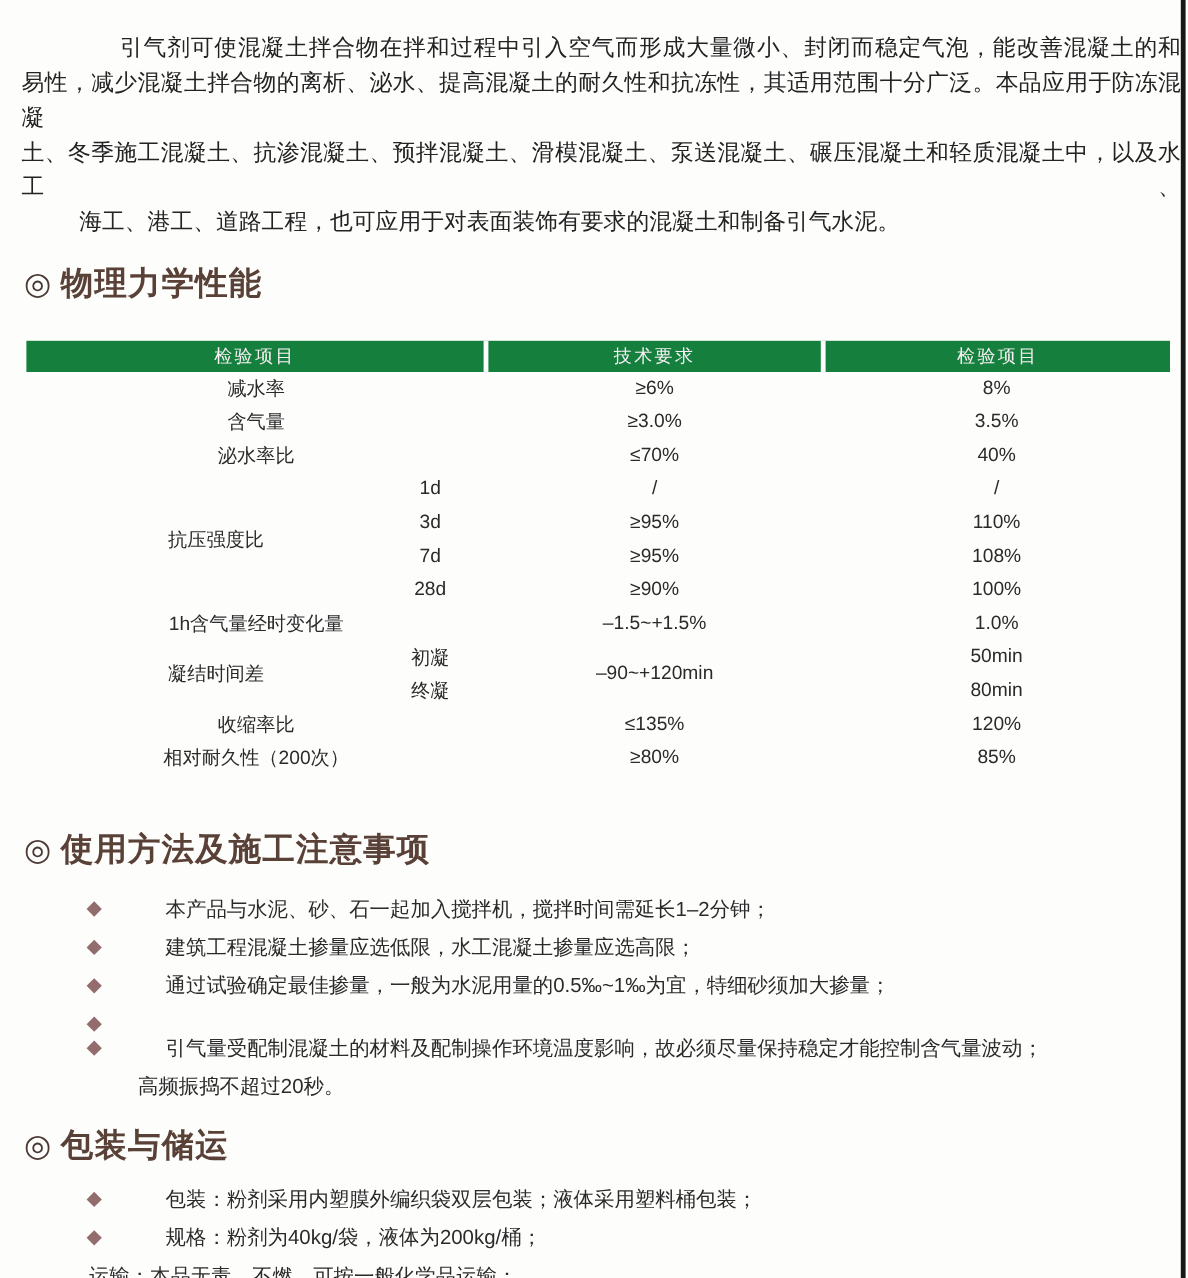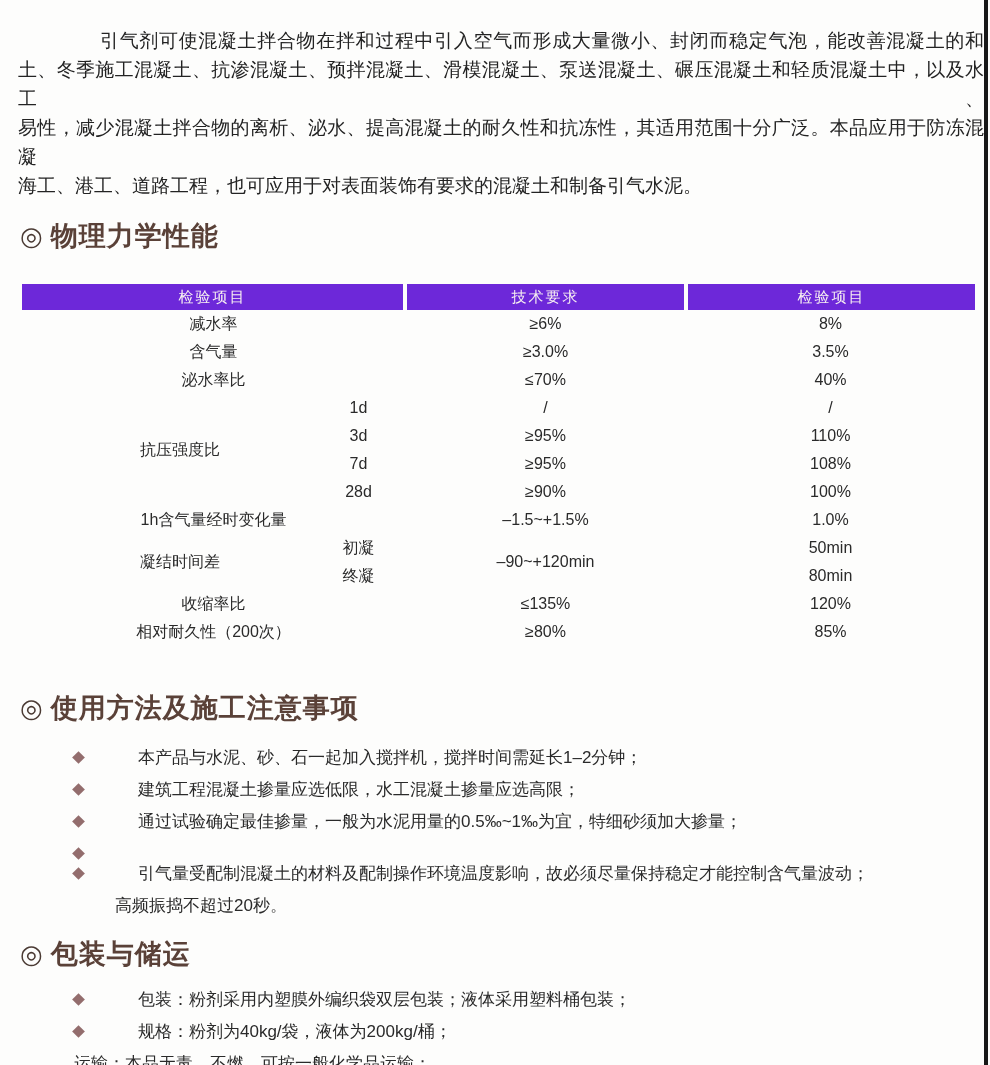--- a/index.html
+++ b/index.html
@@ -25,21 +25,21 @@
     margin:26px 6px 0 18px;
     width:966px;
     font-size:19px;
     line-height:29px;
     text-align:justify;
     text-justify:inter-ideograph;
     color:#232323;
   }
   .intro .jline{text-align:justify;text-align-last:justify;}
   .intro .first{text-indent:82px;}
-  .intro .last{text-align:left;text-align-last:left;}
+  .intro .last{text-align:left;text-align-last:left;margin-left:48px;}
   
   .sec-heading{
     margin:0 0 0 20px;
     font-size:27px;
     font-weight:bold;
     letter-spacing:1px;
     color:#5a4138;
     line-height:32px;
     display:flex;align-items:center;
   }
@@ -51,21 +51,21 @@
   .h-packaging{margin-top:16px;}
   
   table.props{
     margin:32px 0 0 22px;
     border-collapse:collapse;
     table-layout:fixed;
     width:953px;
     font-size:16px;
   }
   table.props th{
-    background:#6d28d9;
+    background:#15803d;
     color:#f7eff1;
     font-weight:normal;
     font-size:15px;
     height:24px;
     letter-spacing:2px;
   }
   table.props th.sep{border-left:4px solid #fdfdfc;}
   table.props td{
     height:28px;
     text-align:center;
@@ -102,22 +102,22 @@
   .u-list{margin-top:18px;}
   .p-list{margin-top:14px;}
 </style>
 </head>
 <body>
 
 <div class="sheet">
 
   <div class="intro">
     <div class="jline first">引气剂可使混凝土拌合物在拌和过程中引入空气而形成大量微小、封闭而稳定气泡，能改善混凝土的和</div>
+    <div class="jline">易性，减少混凝土拌合物的离析、泌水、提高混凝土的耐久性和抗冻性，其适用范围十分广泛。本品应用于防冻混凝</div>
     <div class="jline">土、冬季施工混凝土、抗渗混凝土、预拌混凝土、滑模混凝土、泵送混凝土、碾压混凝土和轻质混凝土中，以及水工、</div>
-    <div class="jline">易性，减少混凝土拌合物的离析、泌水、提高混凝土的耐久性和抗冻性，其适用范围十分广泛。本品应用于防冻混凝</div>
     <div class="last">海工、港工、道路工程，也可应用于对表面装饰有要求的混凝土和制备引气水泥。</div>
   </div>
 
   <div class="sec-heading h-physical">
     <span class="marker">◎</span>
     <span>物理力学性能</span>
   </div>
 
   <table class="props">
     <colgroup>

